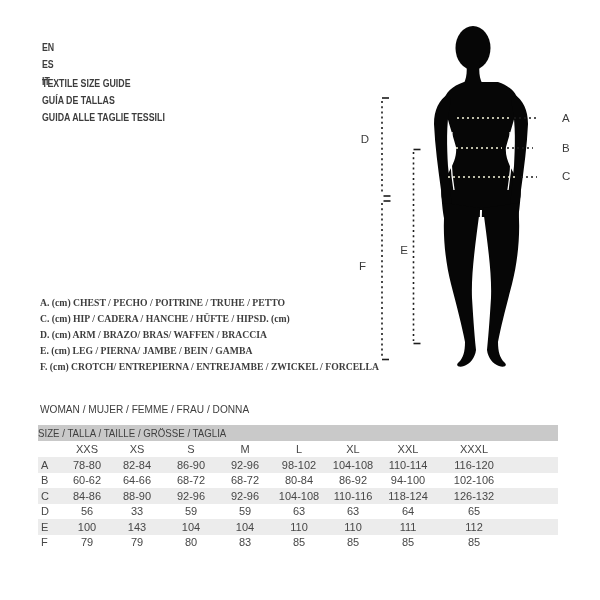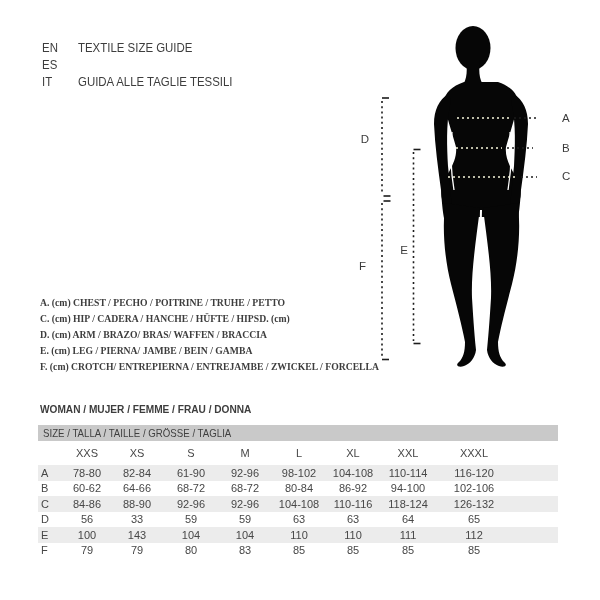--- a/index.html
+++ b/index.html
@@ -3,53 +3,54 @@
 <meta charset="utf-8">
 <style>
   html,body{margin:0;padding:0;background:#fff;}
   .canvas{
     position:relative;width:600px;height:600px;background:#ffffff;
     font-family:"Liberation Sans",sans-serif;color:#3d3d3d;overflow:hidden;
   }
   .cond{display:inline-block;transform:scaleX(0.88);transform-origin:0 50%;white-space:nowrap;}
   
   .lang-list{position:absolute;left:42px;top:39px;}
-  .lang-row{display:flex;height:17px;line-height:17px;font-size:13px;font-weight:normal;}
+  .lang-row{display:flex;height:17px;line-height:17px;font-size:10px;font-weight:bold;flex-direction:column;}
   .lang-code{width:36px;flex:0 0 36px;}
   
   .measure-list{position:absolute;left:40px;top:294px;}
   .measure-line{height:16px;line-height:16px;font-size:11px;font-weight:bold;font-family:Liberation Serif, serif;}
   
-  .gender-line{position:absolute;left:40px;top:401px;height:16px;line-height:16px;font-size:11.5px;font-weight:bold;text-align:right;}
+  .gender-line{position:absolute;left:40px;top:401px;height:16px;line-height:16px;font-size:11.5px;font-weight:normal;text-align:right;}
   
   .table-wrap{position:absolute;left:38px;top:425px;width:520px;font-size:11px;color:#474747;}
-  .table-bar{height:16px;line-height:16px;background:#c9c9c9;color:#3f3f3f;padding-left:5px;box-sizing:border-box;}
+  .table-bar{height:16px;line-height:16px;background:#c9c9c9;color:#3f3f3f;box-sizing:border-box;}
   table{border-collapse:collapse;table-layout:fixed;width:520px;}
   col.c-lbl{width:26px;} col.c-xxs{width:46px;} col.c-std{width:54px;}
   col.c-xxl{width:56px;} col.c-xxxl{width:76px;} col.c-fill{width:46px;}
   th,td{padding:0;height:15.5px;font-weight:normal;text-align:center;font-size:11px;color:#474747;overflow:hidden;}
   tr.stripe{background:#ececec;}
   td.rowlbl{text-align:left;padding-left:3px;}
-  tr.colhead th{height:24px;}
+  tr.colhead th{height:16px;}
   
   .diagram{position:absolute;left:0;top:0;width:600px;height:600px;}
   .diagram text{font-family:"Liberation Sans",sans-serif;font-size:11.5px;fill:#3b3b3b;}
 </style>
 </head>
 <body>
 
 <div class="canvas">
 
   <div class="lang-list">
     <div class="lang-row">
       <span class="lang-code"><span class="cond">EN</span></span>
       <span class="lang-label"><span class="cond">TEXTILE SIZE GUIDE</span></span>
     </div>
     <div class="lang-row">
       <span class="lang-code"><span class="cond">ES</span></span>
+      <span class="lang-label"><span class="cond">GUÍA DE TALLAS</span></span>
     </div>
     <div class="lang-row">
       <span class="lang-code"><span class="cond">IT</span></span>
       <span class="lang-label"><span class="cond">GUIDA ALLE TAGLIE TESSILI</span></span>
     </div>
   </div>
 
   <svg class="diagram" viewBox="0 0 600 600" width="600" height="600" aria-hidden="true">
 
     <g fill="#060606">
@@ -143,21 +144,21 @@
         <th>L</th>
         <th>XL</th>
         <th>XXL</th>
         <th>XXXL</th>
         <th></th>
       </tr>
       <tr class="stripe">
         <td class="rowlbl">A</td>
         <td>78-80</td>
         <td>82-84</td>
-        <td>61-90</td>
+        <td>86-90</td>
         <td>92-96</td>
         <td>98-102</td>
         <td>104-108</td>
         <td>110-114</td>
         <td>116-120</td>
         <td></td>
       </tr>
       <tr>
         <td class="rowlbl">B</td>
         <td>60-62</td>

